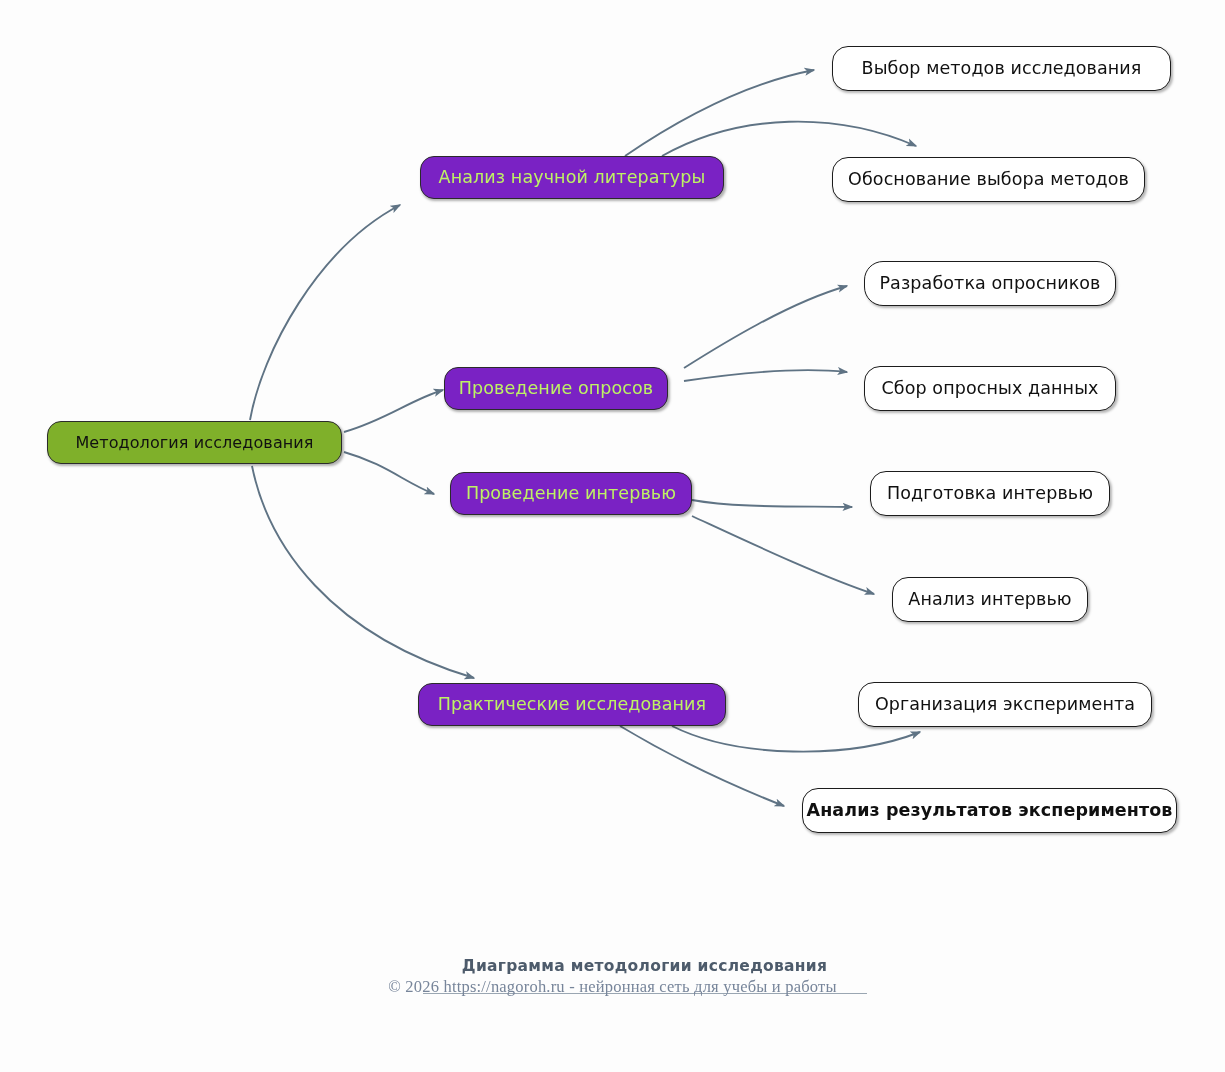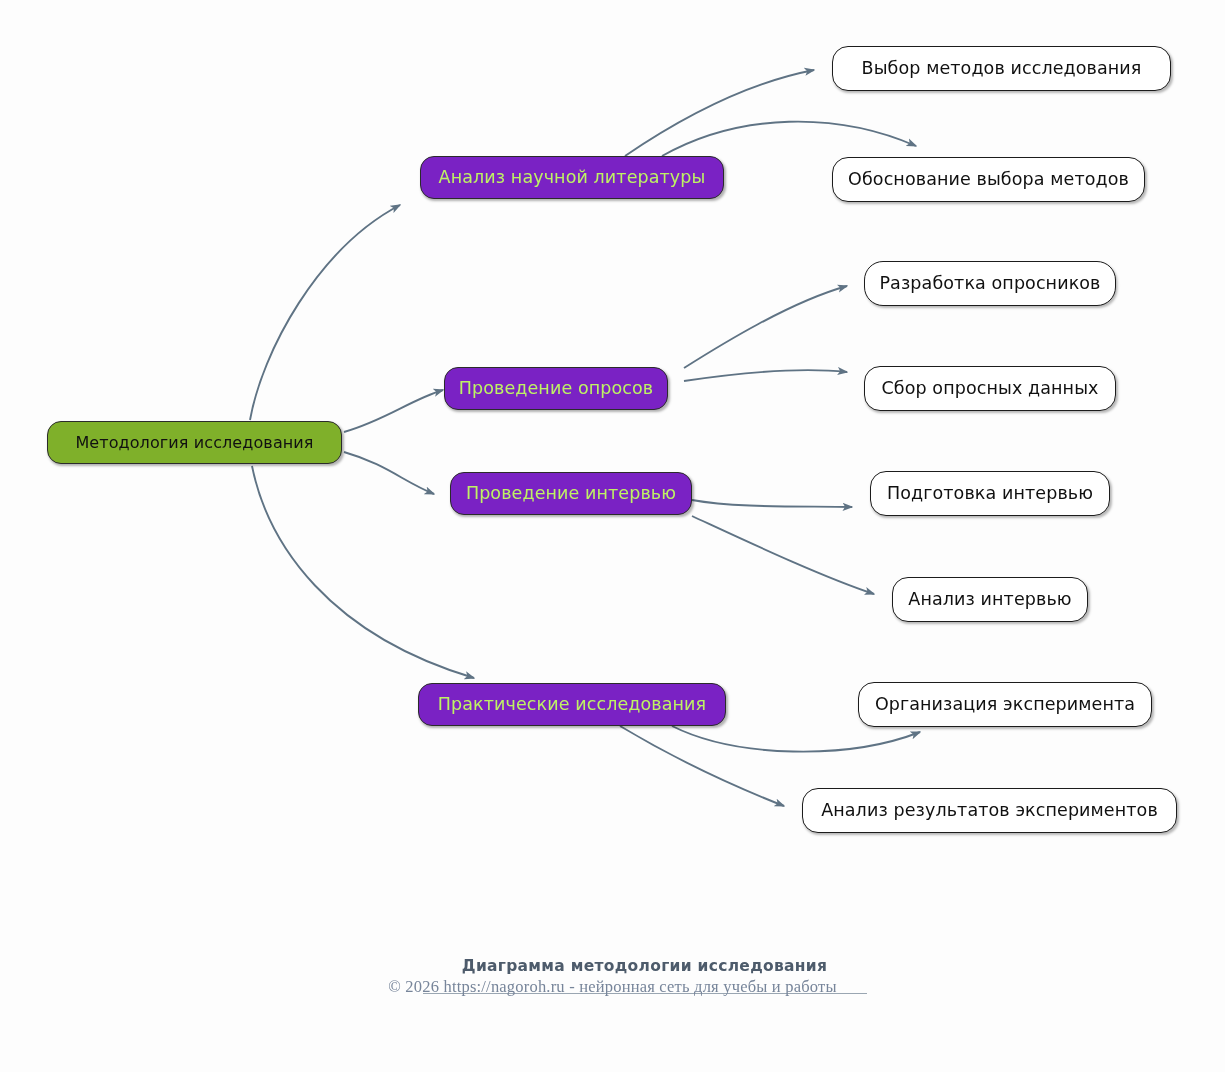--- a/index.html
+++ b/index.html
@@ -153,21 +153,21 @@
   <div class="node node-leaf" style="left:892px; top:577px; width:196px; height:45px;">
     <span class="node-label">Анализ интервью</span>
   </div>
 
   <div class="node node-branch" style="left:418px; top:683px; width:308px; height:43px;">
     <span class="node-label">Практические исследования</span>
   </div>
   <div class="node node-leaf" style="left:818px; top:682px; width:294px; height:45px;margin-left:40px;">
     <span class="node-label">Организация эксперимента</span>
   </div>
-  <div class="node node-leaf" style="left:802px; top:788px; width:375px; height:45px;">
+  <div class="node node-leaf" style="left:802px; top:788px; width:375px; height:45px;font-weight:bold;">
     <span class="node-label">Анализ результатов экспериментов</span>
   </div>
 
   <div class="caption-block" style="top:957px;margin-left:32px;">
     <div class="caption-title">Диаграмма методологии исследования</div>
     <div class="caption-rule"></div>
   </div>
 
   <div class="caption-block" style="top:977px;font-family:Liberation Serif, serif;">
     <div class="caption-footer">© 2026 https://nagoroh.ru - нейронная сеть для учебы и работы</div>

